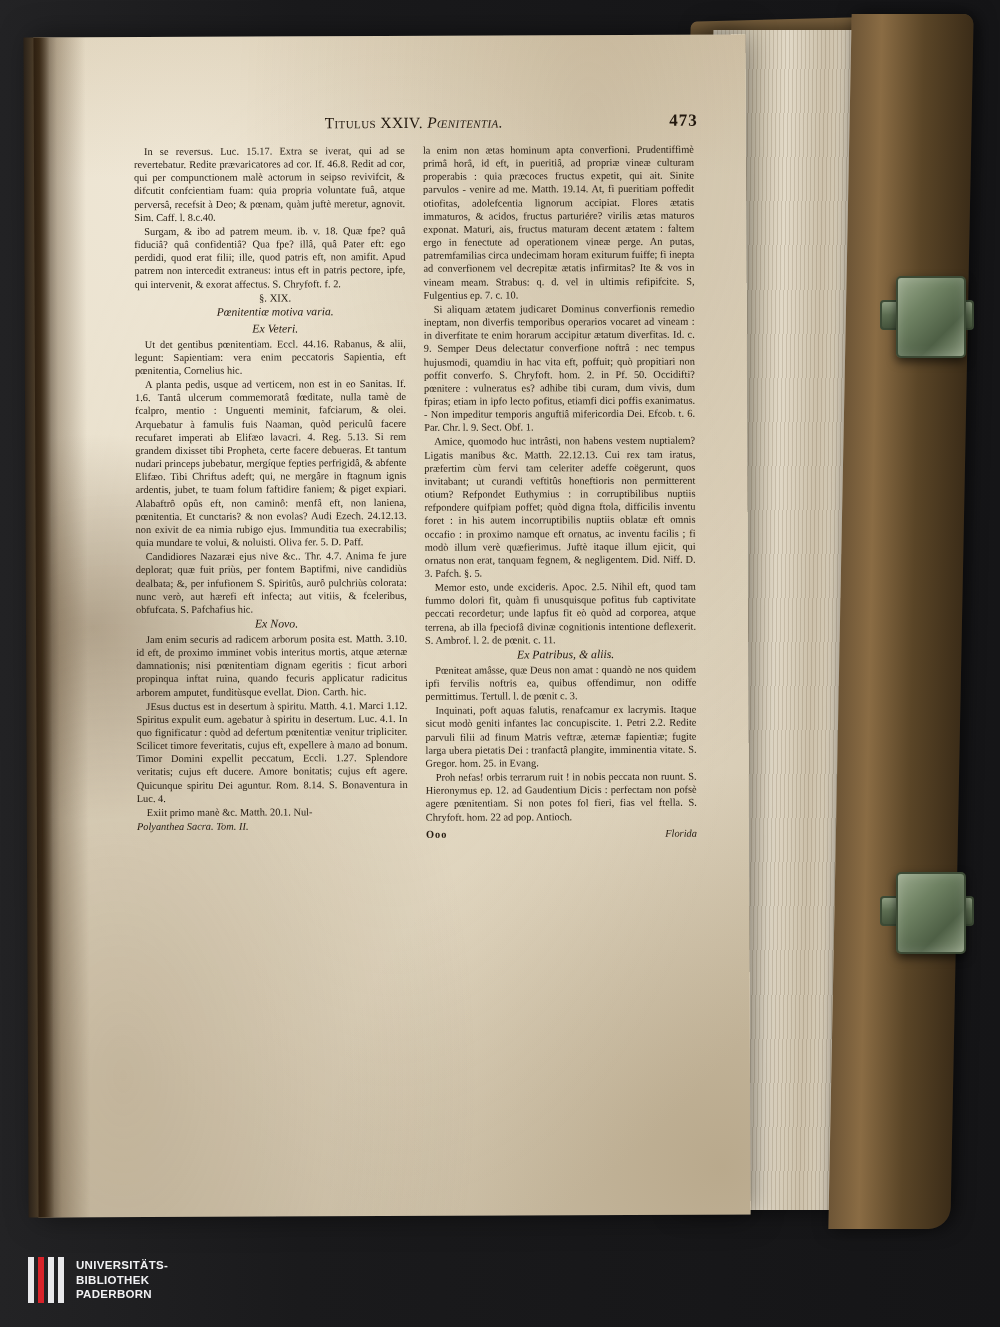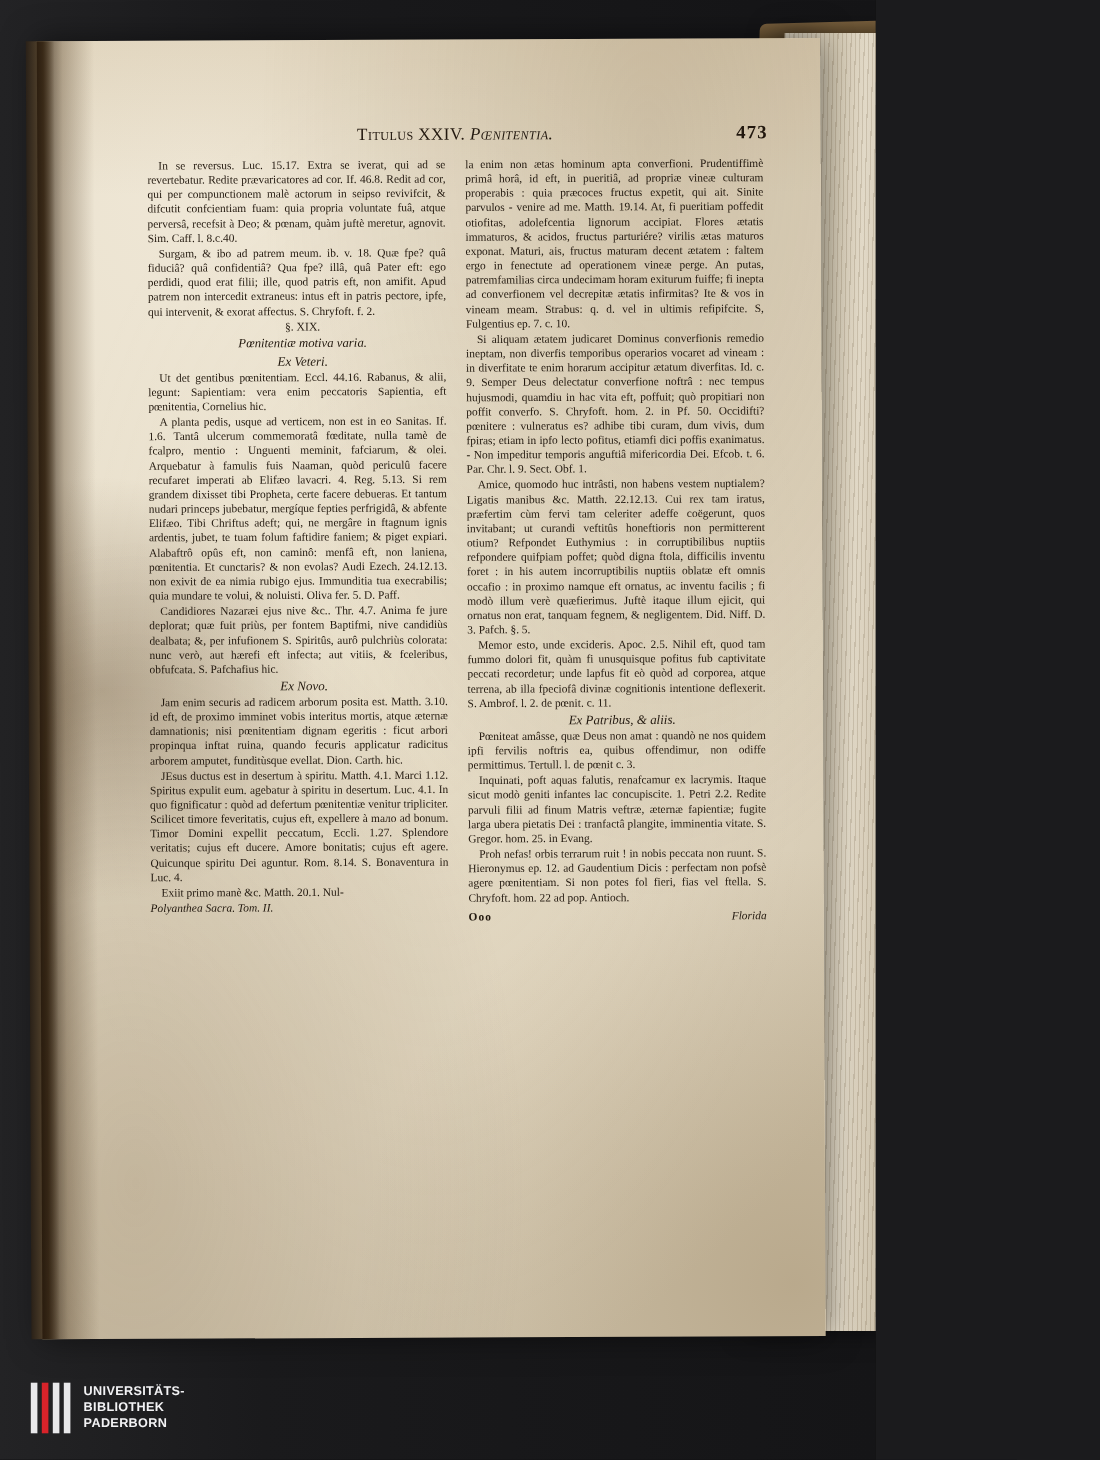--- a/index.html
+++ b/index.html
@@ -8,21 +8,21 @@
     background: #1b1b1d;
   }
   body {
     width: 1000px;
     height: 1327px;
     overflow: hidden;
     font-family: "Liberation Serif", serif;
   }
   #scan {
     position: relative;
-    width: 796px;
+    width: 1000px;
     height: 1327px;
     background: #0f0f10;
     overflow: hidden;
   }
 
   
   .surround {
     position: absolute;
     inset: 0;
     background:

